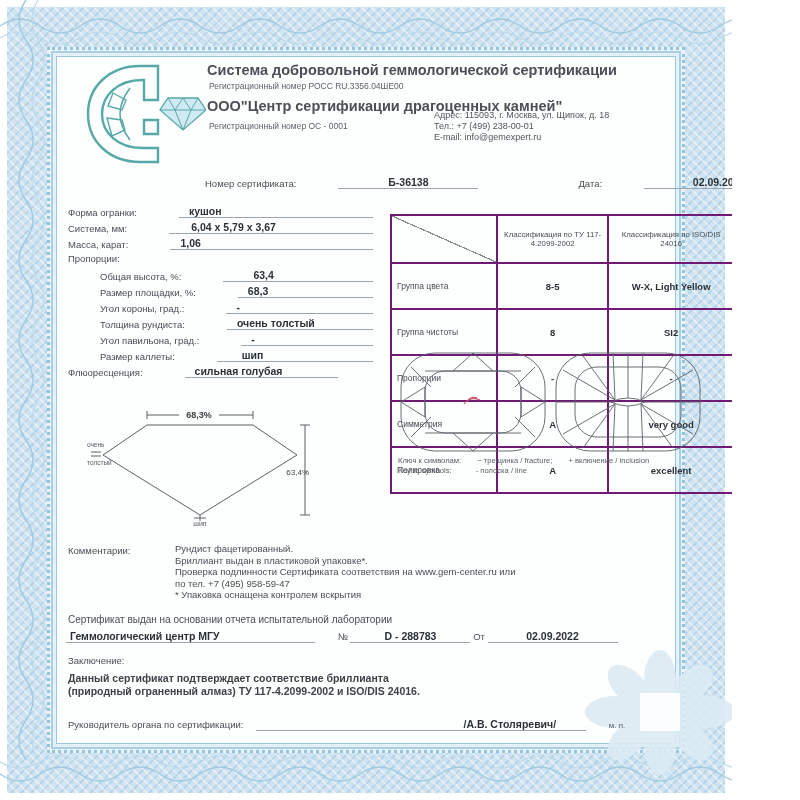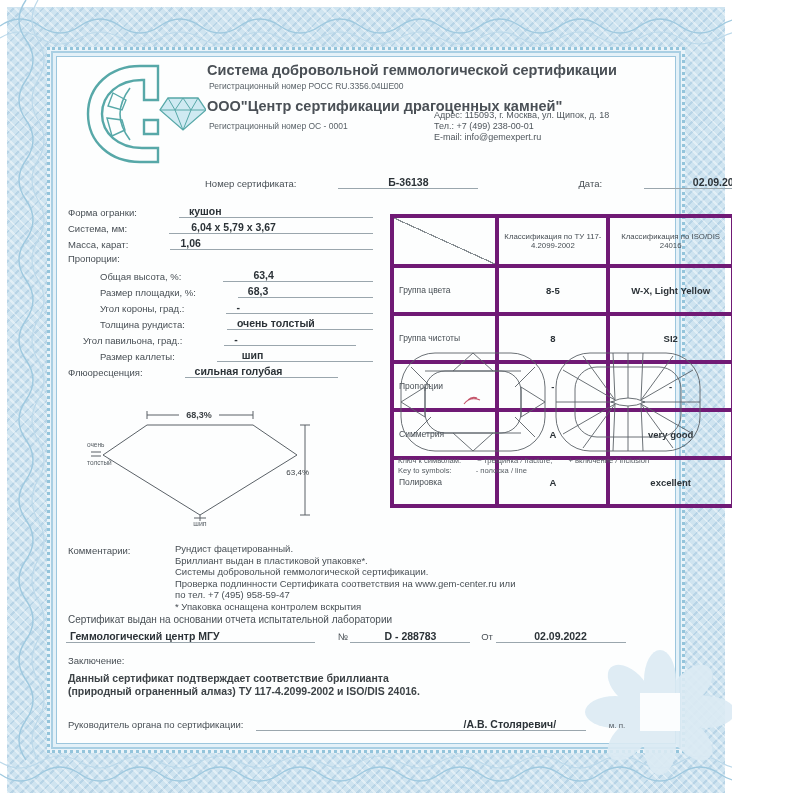--- a/index.html
+++ b/index.html
@@ -24,21 +24,21 @@
   .addr{font-size:9px;line-height:11px;color:#4f565c;}
   .cert-title{font-size:17px;font-weight:bold;letter-spacing:.5px;color:#3d4347;text-align:center;}
   
   .frow{display:flex;align-items:flex-end;font-size:9.5px;color:#474e54;gap:36px;}
   .flabel{white-space:nowrap;padding-right:6px;}
   .fval{flex:1;border-bottom:1px solid #9aa6ad;padding:0 0 0 10px;font-weight:bold;
         font-size:10.5px;color:#2b3237;white-space:nowrap;}
   .fval.center{text-align:center;padding-left:0;}
   
   table.cls{border-collapse:collapse;width:345px;font-size:8.5px;color:#474e54;}
-  table.cls td,table.cls th{border:4px solid #701a75;padding:14px 3px;height:16px;}
+  table.cls td,table.cls th{border:2px solid #701a75;padding:14px 3px;height:16px;}
   table.cls th{font-weight:normal;font-size:7.8px;line-height:9px;text-align:center;}
   .diag-cell{background:linear-gradient(to top right,transparent calc(50% - .6px),#868d92 calc(50% - .6px),#868d92 calc(50% + .6px),transparent calc(50% + .6px));}
   .cls .rowlabel{font-size:8.5px;padding-left:5px;}
   .cls .val{text-align:center;font-weight:bold;font-size:9.5px;color:#2b3237;}
   
   .legend{font-size:7.6px;color:#565d63;line-height:10px;}
   .legend span{margin-right:14px;}
   
   .cmt-label{font-size:9.5px;}
   .cmt-lines{font-size:9.5px;line-height:11.5px;color:#474e54;}
@@ -143,21 +143,21 @@
       <span class="fval">68,3</span>
     </div>
     <div class="abs frow" style="left:100px;top:301px;width:273px;">
       <span class="flabel">Угол короны, град.:</span>
       <span class="fval">-</span>
     </div>
     <div class="abs frow" style="left:100px;top:317px;width:273px;">
       <span class="flabel">Толщина рундиста:</span>
       <span class="fval">очень толстый</span>
     </div>
-    <div class="abs frow" style="left:83px;top:333px;width:273px;align-items:flex-end;">
+    <div class="abs frow" style="left:100px;top:333px;width:273px;align-items:flex-end;">
       <span class="flabel">Угол павильона, град.:</span>
       <span class="fval">-</span>
     </div>
     <div class="abs frow" style="left:100px;top:349px;width:273px;">
       <span class="flabel">Размер каллеты:</span>
       <span class="fval" style="padding-left:25px;">шип</span>
     </div>
     <div class="abs frow" style="left:68px;top:365px;width:270px;">
       <span class="flabel">Флюоресценция:</span>
       <span class="fval">сильная голубая</span>
@@ -277,32 +277,31 @@
       <div>
         <span style="margin-right:22px;">Key to symbols:</span>
         <span>-  полоска / line</span>
       </div>
     </div>
 
     <div class="abs cmt-label" style="left:68px;top:545px;">Комментарии:</div>
     <div class="abs cmt-lines" style="left:175px;top:543px;width:470px;">
       <div>Рундист фацетированный.</div>
       <div>Бриллиант выдан  в пластиковой  упаковке*.</div>
-      <div>Системы добровольной геммологической сертификации.</div>
       <div>Проверка подлинности Сертификата соответствия на www.gem-center.ru или</div>
       <div>по тел. +7 (495) 958-59-47</div>
       <div>* Упаковка оснащена контролем вскрытия</div>
     </div>
 
     <div class="abs plain" style="left:68px;top:614px;">Сертификат выдан на основании отчета испытательной лаборатории</div>
     <div class="abs" style="left:66px;top:630px;font-size:9.5px;">
       <span class="ulv" style="width:245px;text-align:left;padding-left:4px;">Геммологический центр МГУ</span>
       <span style="margin-left:20px;">№</span>
       <span class="ulv" style="width:120px;">D - 288783</span>
-      <span style="margin-left:8px;">От</span>
+      <span style="">От</span>
       <span class="ulv" style="width:130px;">02.09.2022</span>
     </div>
 
     <div class="abs" style="left:68px;top:655px;font-size:9.5px;">Заключение:</div>
     <div class="abs concl" style="left:68px;top:672px;width:520px;">
       <div>Данный сертификат подтверждает соответствие бриллианта</div>
       <div>(природный ограненный алмаз) ТУ 117-4.2099-2002 и ISO/DIS 24016.</div>
     </div>
 
     <div class="abs" style="left:68px;top:718px;font-size:9.5px;white-space:nowrap;">

